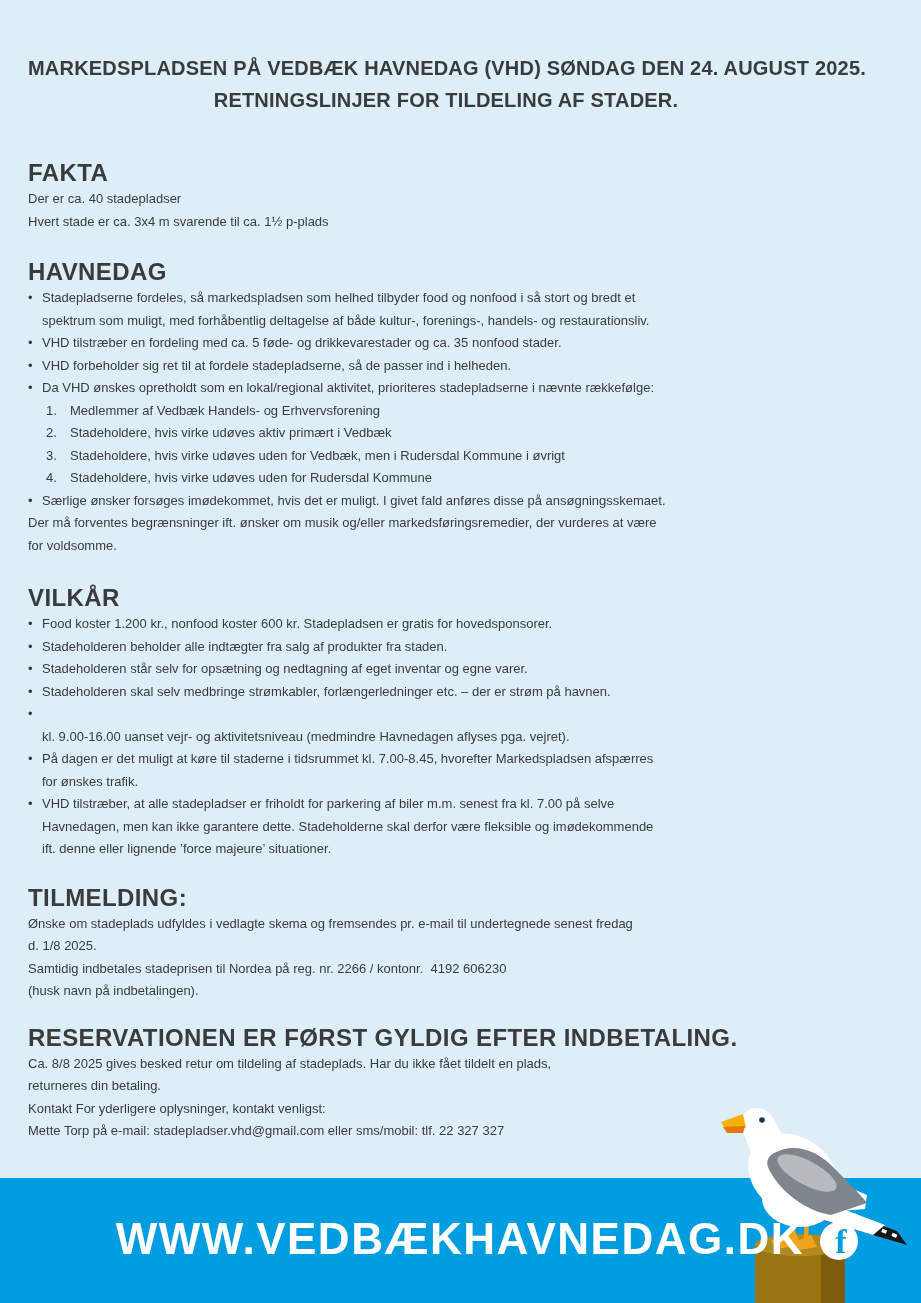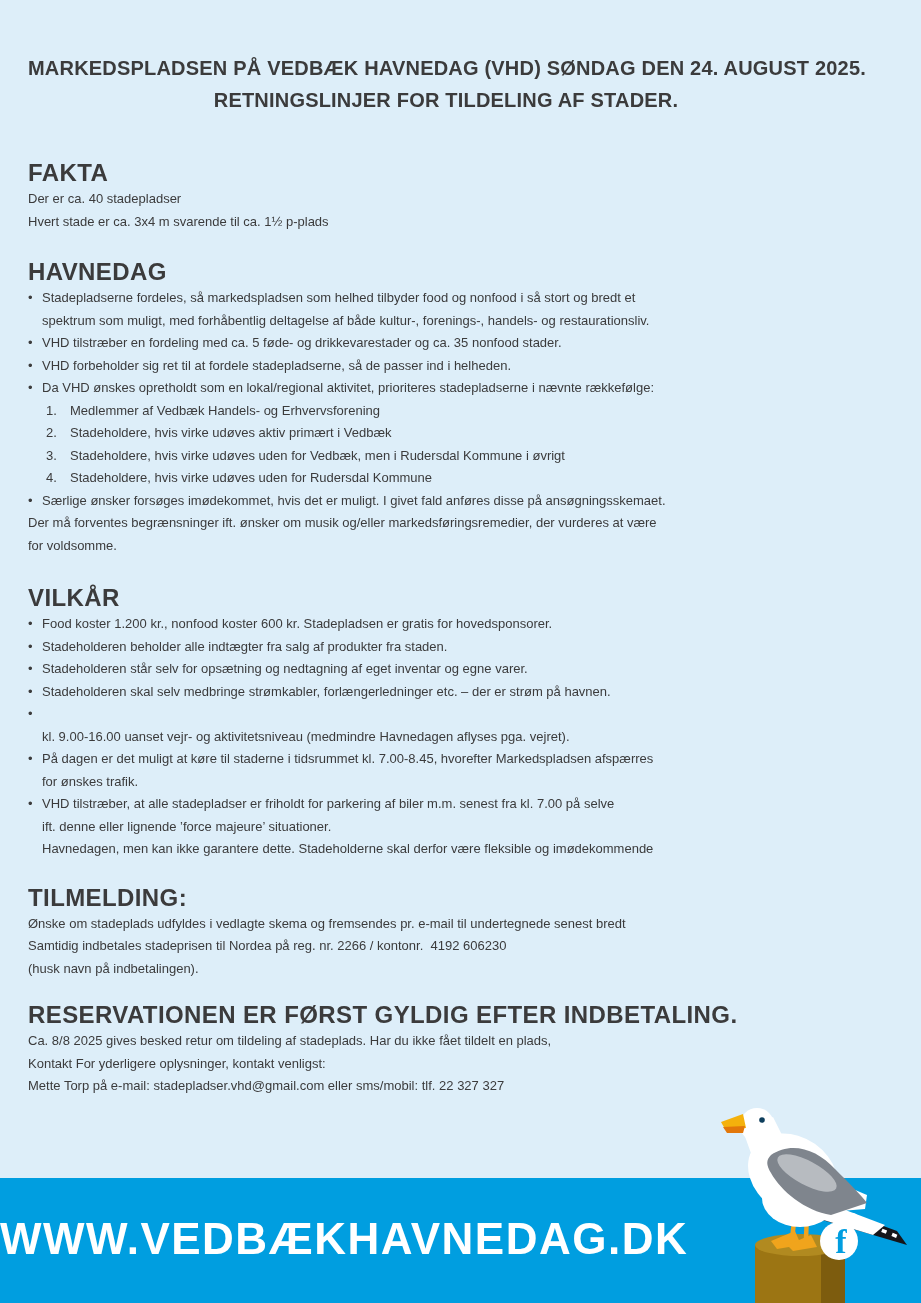--- a/index.html
+++ b/index.html
@@ -61,21 +61,21 @@
     width:921px;height:125px;
     background:var(--footer-blue);
     z-index:1;
   }
   .footer-row{
     position:absolute;
     left:0;bottom:0;
     width:858px;height:125px;
     display:flex;
     align-items:center;
-    justify-content:space-between;
+    justify-content:flex-end;
     gap:16px;
     z-index:3;
     border-radius:29px;
   }
   .footer-url{
     color:#ffffff;
     font-weight:bold;
     font-size:44px;
     letter-spacing:1.5px;
     white-space:nowrap;
@@ -140,32 +140,34 @@
         <div class="sec-h">VILKÅR</div>
         <div class="ln bullet"><span class="dot">•</span><span class="txt">Food koster 1.200 kr., nonfood koster 600 kr. Stadepladsen er gratis for hovedsponsorer.</span></div>
         <div class="ln bullet"><span class="dot">•</span><span class="txt">Stadeholderen beholder alle indtægter fra salg af produkter fra staden.</span></div>
         <div class="ln bullet"><span class="dot">•</span><span class="txt">Stadeholderen står selv for opsætning og nedtagning af eget inventar og egne varer.</span></div>
         <div class="ln bullet"><span class="dot">•</span><span class="txt">Stadeholderen skal selv medbringe strømkabler, forlængerledninger etc. – der er strøm på havnen.</span></div>
         <div class="ln bullet"><span class="dot">•</span></div>
         <div class="ln cont"><span class="txt">kl. 9.00-16.00 uanset vejr- og aktivitetsniveau (medmindre Havnedagen aflyses pga. vejret).</span></div>
         <div class="ln bullet"><span class="dot">•</span><span class="txt">På dagen er det muligt at køre til staderne i tidsrummet kl. 7.00-8.45, hvorefter Markedspladsen afspærres</span></div>
         <div class="ln cont"><span class="txt">for ønskes trafik.</span></div>
         <div class="ln bullet"><span class="dot">•</span><span class="txt">VHD tilstræber, at alle stadepladser er friholdt for parkering af biler m.m. senest fra kl. 7.00 på selve</span></div>
+        <div class="ln cont"><span class="txt">Havnedagen, men kan ikke garantere dette. Stadeholderne skal derfor være fleksible og imødekommende</span></div>
         <div class="ln cont"><span class="txt">ift. denne eller lignende ’force majeure’ situationer.</span></div>
-        <div class="ln cont"><span class="txt">Havnedagen, men kan ikke garantere dette. Stadeholderne skal derfor være fleksible og imødekommende</span></div>
       </section>
       <section class="sec">
         <div class="sec-h">TILMELDING:</div>
-        <div class="ln plain"><span class="txt">Ønske om stadeplads udfyldes i vedlagte skema og fremsendes pr. e-mail til undertegnede senest bredt</span></div>
+        <div class="ln plain"><span class="txt">Ønske om stadeplads udfyldes i vedlagte skema og fremsendes pr. e-mail til undertegnede senest fredag</span></div>
+        <div class="ln plain"><span class="txt">d. 1/8 2025.</span></div>
         <div class="ln plain"><span class="txt">Samtidig indbetales stadeprisen til Nordea på reg. nr. 2266 / kontonr.  4192 606230</span></div>
         <div class="ln plain"><span class="txt">(husk navn på indbetalingen).</span></div>
       </section>
       <section class="sec">
         <div class="sec-h">RESERVATIONEN ER FØRST GYLDIG EFTER INDBETALING.</div>
         <div class="ln plain"><span class="txt">Ca. 8/8 2025 gives besked retur om tildeling af stadeplads. Har du ikke fået tildelt en plads,</span></div>
+        <div class="ln plain"><span class="txt">returneres din betaling.</span></div>
         <div class="ln plain"><span class="txt">Kontakt For yderligere oplysninger, kontakt venligst:</span></div>
         <div class="ln plain"><span class="txt">Mette Torp på e-mail: stadepladser.vhd@gmail.com eller sms/mobil: tlf. 22 327 327</span></div>
       </section>
     </div>
 </div>
 
 <div class="footer-bar"></div>
 
 <svg class="gull" viewBox="0 0 206 208" xmlns="http://www.w3.org/2000/svg">
 

